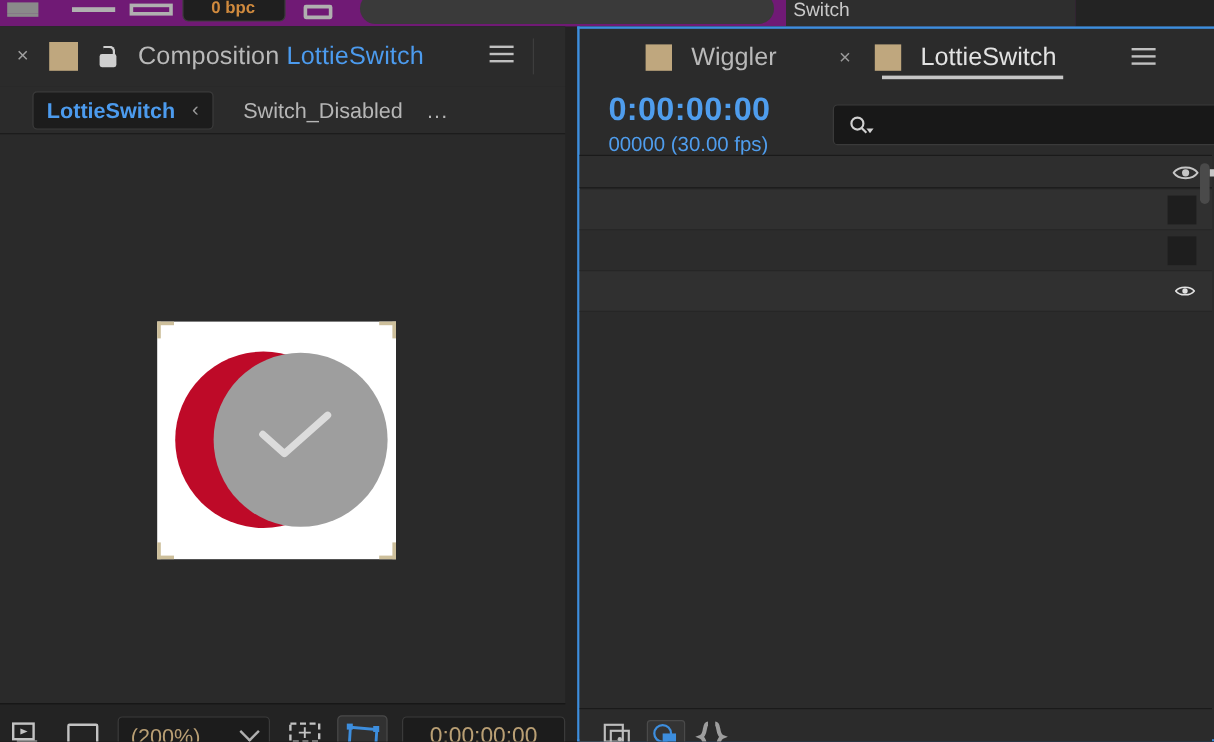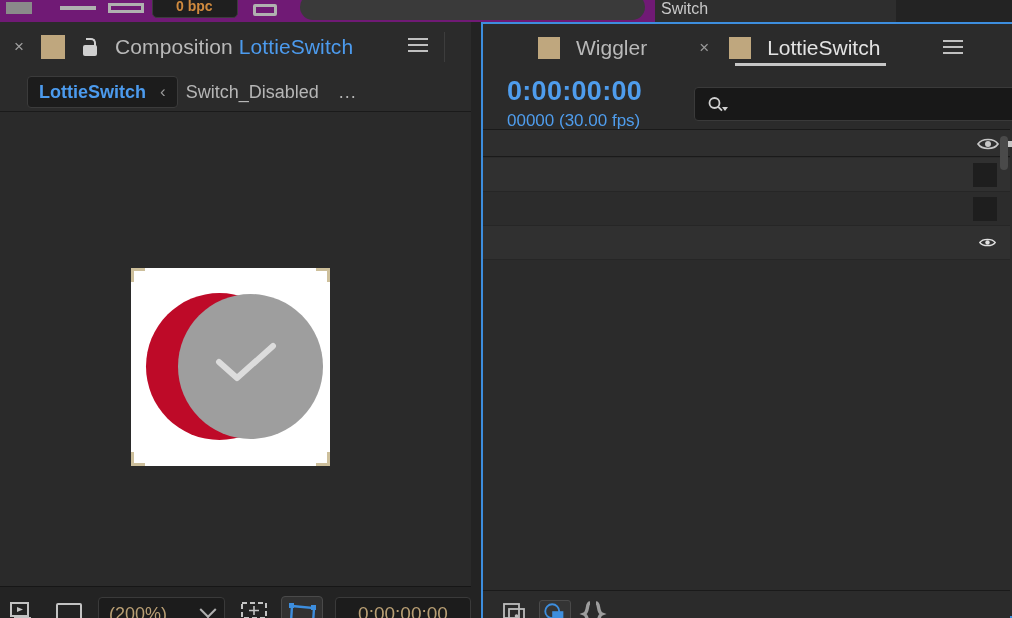--- a/index.html
+++ b/index.html
@@ -47,21 +47,21 @@
   .hdr-divider { position:absolute; left:444px; top:10px; width:1px; height:30px; background:#3d3d3d; }
 
   
   .crumbs { position:absolute; left:0; top:50px; width:471px; height:40px;
             background:#2b2b2b; display:flex; align-items:center; }
   .crumb-active { margin-left:27px; height:32px; background:#1c1c1c;
                   border:1px solid #3b3b3b; border-radius:4px;
                   display:flex; align-items:center; padding:0 11px; cursor:pointer; }
   .crumb-active .nm { color:#4c9bee; font-size:18px; font-weight:bold; }
   .crumb-active .ar { color:#9a9a9a; font-size:17px; margin-left:14px; }
-  .crumb-next { margin-left:8px; color:#b6b6b6; font-size:18px; cursor:pointer; }
+  .crumb-next { margin-left:25px; color:#b6b6b6; font-size:18px; cursor:pointer; }
   .crumb-more { margin-left:20px; color:#b6b6b6; font-size:18px; letter-spacing:1px; cursor:pointer; }
   .crumbs-rule { position:absolute; left:0; top:89px; width:471px; height:1px; background:#1a1a1a; }
 
   
   .viewer { position:absolute; left:0; top:90px; width:471px; height:474px;
             background:#2a2a2a; }
   .art { position:absolute; left:131px; top:156px; width:199px; height:198px;
          background:#ffffff; }
   .art-frame { position:absolute; left:131px; top:156px; width:199px; height:198px;
                pointer-events:none; }

